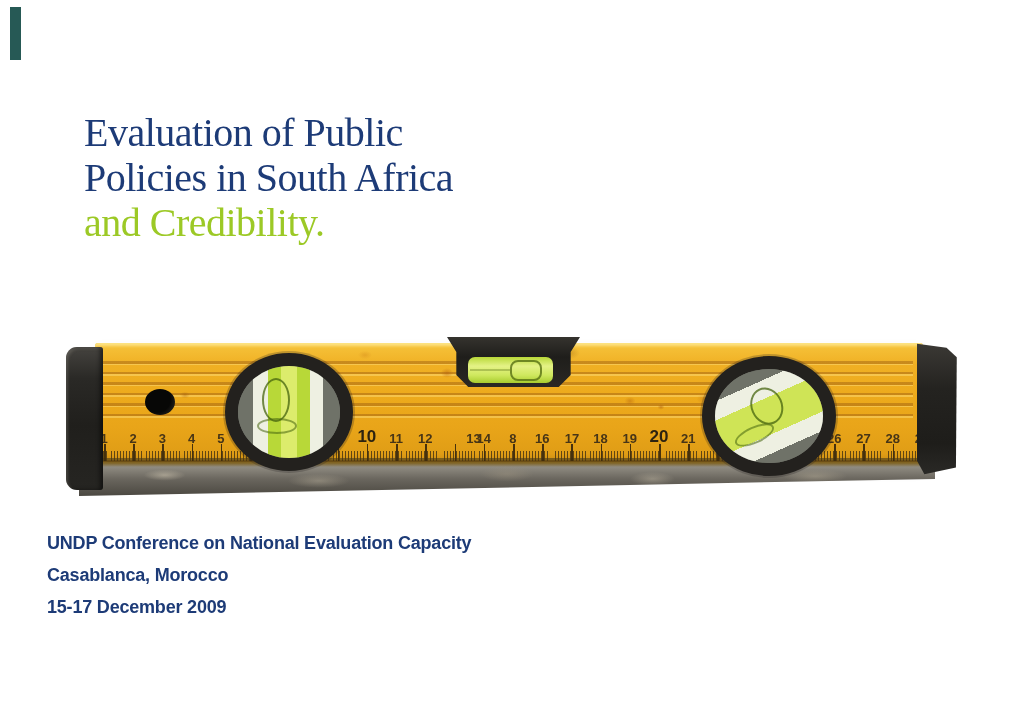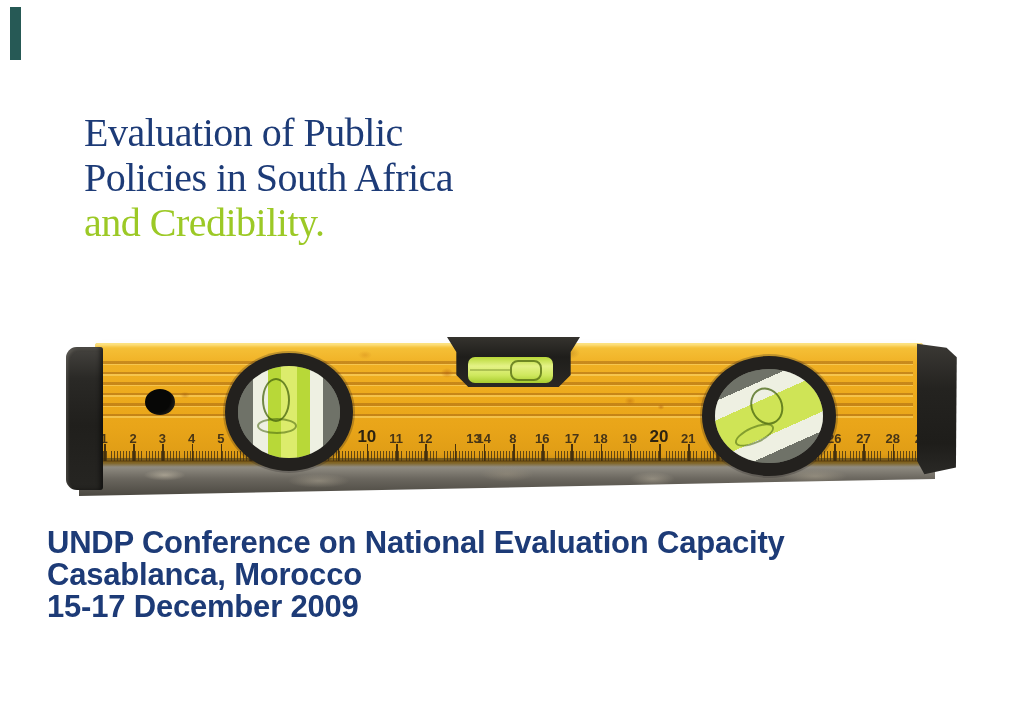--- a/index.html
+++ b/index.html
@@ -10,21 +10,21 @@
   .accent-bar{position:absolute;left:10px;top:7px;width:11px;height:53px;}
 
   
   .title-block{position:absolute;left:84px;top:110px;
                font-family:"Liberation Serif",serif;font-size:40px;line-height:45px;
                font-weight:400;letter-spacing:-0.5px;white-space:nowrap;}
 
   
   .footer{position:absolute;left:47px;top:527px;
           font-family:"Liberation Sans",sans-serif;font-weight:700;
-          font-size:31px;line-height:32px;letter-spacing:-0.2px;white-space:nowrap;}
+          font-size:18px;line-height:32px;letter-spacing:-0.2px;white-space:nowrap;}
 
   
   .level{position:absolute;left:65px;top:335px;width:895px;height:172px;}
 
   .lvl-body{position:absolute;left:30px;top:8px;width:828px;height:119px;z-index:1;
     background:linear-gradient(180deg,#f6c43c 0%,#f0b024 18%,#edaa1c 45%,#e9a519 70%,#dd9b15 100%);
     border-radius:3px;
     box-shadow:inset 0 3px 3px rgba(255,235,150,.8), inset 0 -3px 5px rgba(120,80,10,.30),
                0 8px 16px rgba(0,0,0,.07);}
   .grooves{position:absolute;left:6px;right:10px;top:14px;height:64px;

